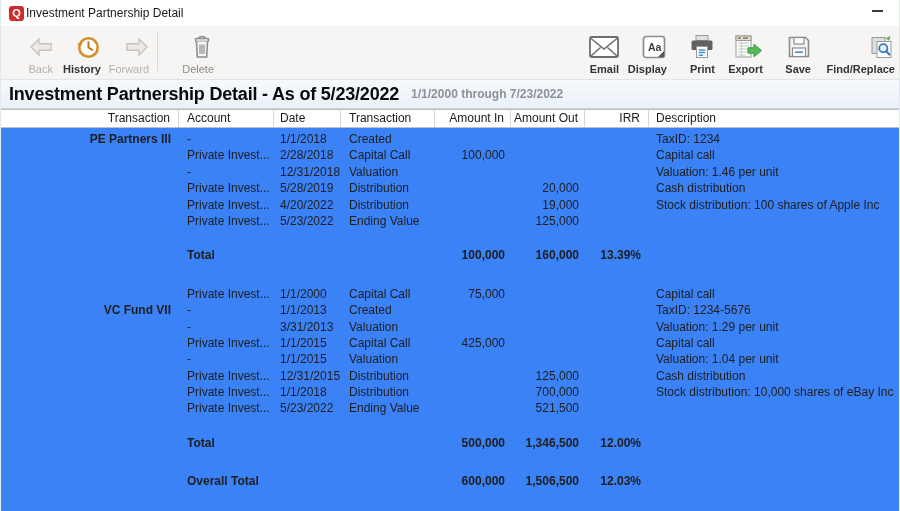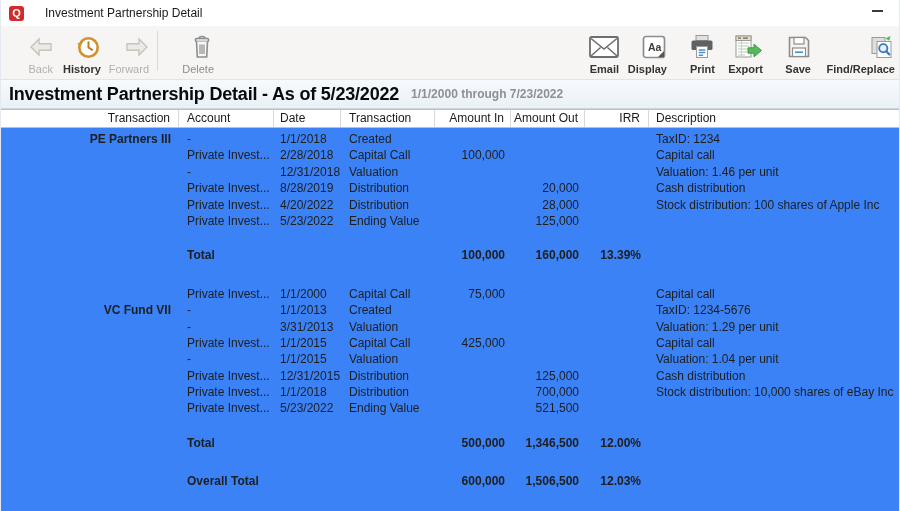--- a/index.html
+++ b/index.html
@@ -2,21 +2,21 @@
 <html><head>
 <meta charset="utf-8">
 <style>
   * { margin:0; padding:0; box-sizing:border-box; }
   html,body { width:900px; height:511px; background:#fff; font-family:"Liberation Sans", sans-serif; overflow:hidden; }
   .window { position:relative; width:900px; height:511px; background:#fff; border-left:1px solid #e3e9ef; border-right:1px solid #e3e9ef; }
 
   
   .titlebar { position:absolute; top:0; left:0; right:0; height:26px; background:#fff; display:flex; align-items:center; padding-left:8px; }
   .qicon { width:15px; height:15px; background:#d32b2b; border-radius:3px; color:#fff; font-size:11px; font-weight:bold; display:flex; align-items:center; justify-content:center; line-height:1; }
-  .titlebar-text { margin-left:21px; font-size:12px; color:#1a1a1a; }
+  .titlebar-text { margin-left:2px; font-size:12px; color:#1a1a1a; }
   .min-btn { position:absolute; right:16px; top:10px; width:11px; height:2px; background:#3a3a3a; cursor:pointer; }
 
   
   .toolbar { position:absolute; top:26px; left:0; right:0; height:53px; background:#f6f5f3; display:flex; align-items:flex-start; }
   .tb-group { display:flex; align-items:flex-start; }
   .tb-left { padding-left:4px; }
   .tb-right { position:absolute; right:4px; top:0; }
   .tb-btn { width:48px; padding-top:7px; display:flex; flex-direction:column; align-items:flex-end; cursor:pointer; }
   .tb-btn .ic { height:28px; display:flex; align-items:center; justify-content:center; }
   .tb-btn .lbl { font-size:11px; margin-top:2px; color:#333; font-weight:600; white-space:nowrap; }
@@ -214,34 +214,34 @@
         <div class="cell c-l2">12/31/2018</div>
         <div class="cell c-l1">Valuation</div>
         <div class="cell c-rn"></div>
         <div class="cell c-rn"></div>
         <div class="cell c-r"></div>
         <div class="cell c-desc">Valuation: 1.46 per unit</div>
       </div>
       <div class="grid-row data-row">
         <div class="cell c-r"></div>
         <div class="cell c-l1">Private Invest...</div>
-        <div class="cell c-l2">8/28/2019</div>
+        <div class="cell c-l2">5/28/2019</div>
         <div class="cell c-l1">Distribution</div>
         <div class="cell c-rn"></div>
         <div class="cell c-rn">20,000</div>
         <div class="cell c-r"></div>
         <div class="cell c-desc">Cash distribution</div>
       </div>
       <div class="grid-row data-row">
         <div class="cell c-r"></div>
         <div class="cell c-l1">Private Invest...</div>
         <div class="cell c-l2">4/20/2022</div>
         <div class="cell c-l1">Distribution</div>
         <div class="cell c-rn"></div>
-        <div class="cell c-rn">28,000</div>
+        <div class="cell c-rn">19,000</div>
         <div class="cell c-r"></div>
         <div class="cell c-desc">Stock distribution: 100 shares of Apple Inc</div>
       </div>
       <div class="grid-row data-row">
         <div class="cell c-r"></div>
         <div class="cell c-l1">Private Invest...</div>
         <div class="cell c-l2">5/23/2022</div>
         <div class="cell c-l1">Ending Value</div>
         <div class="cell c-rn"></div>
         <div class="cell c-rn">125,000</div>

